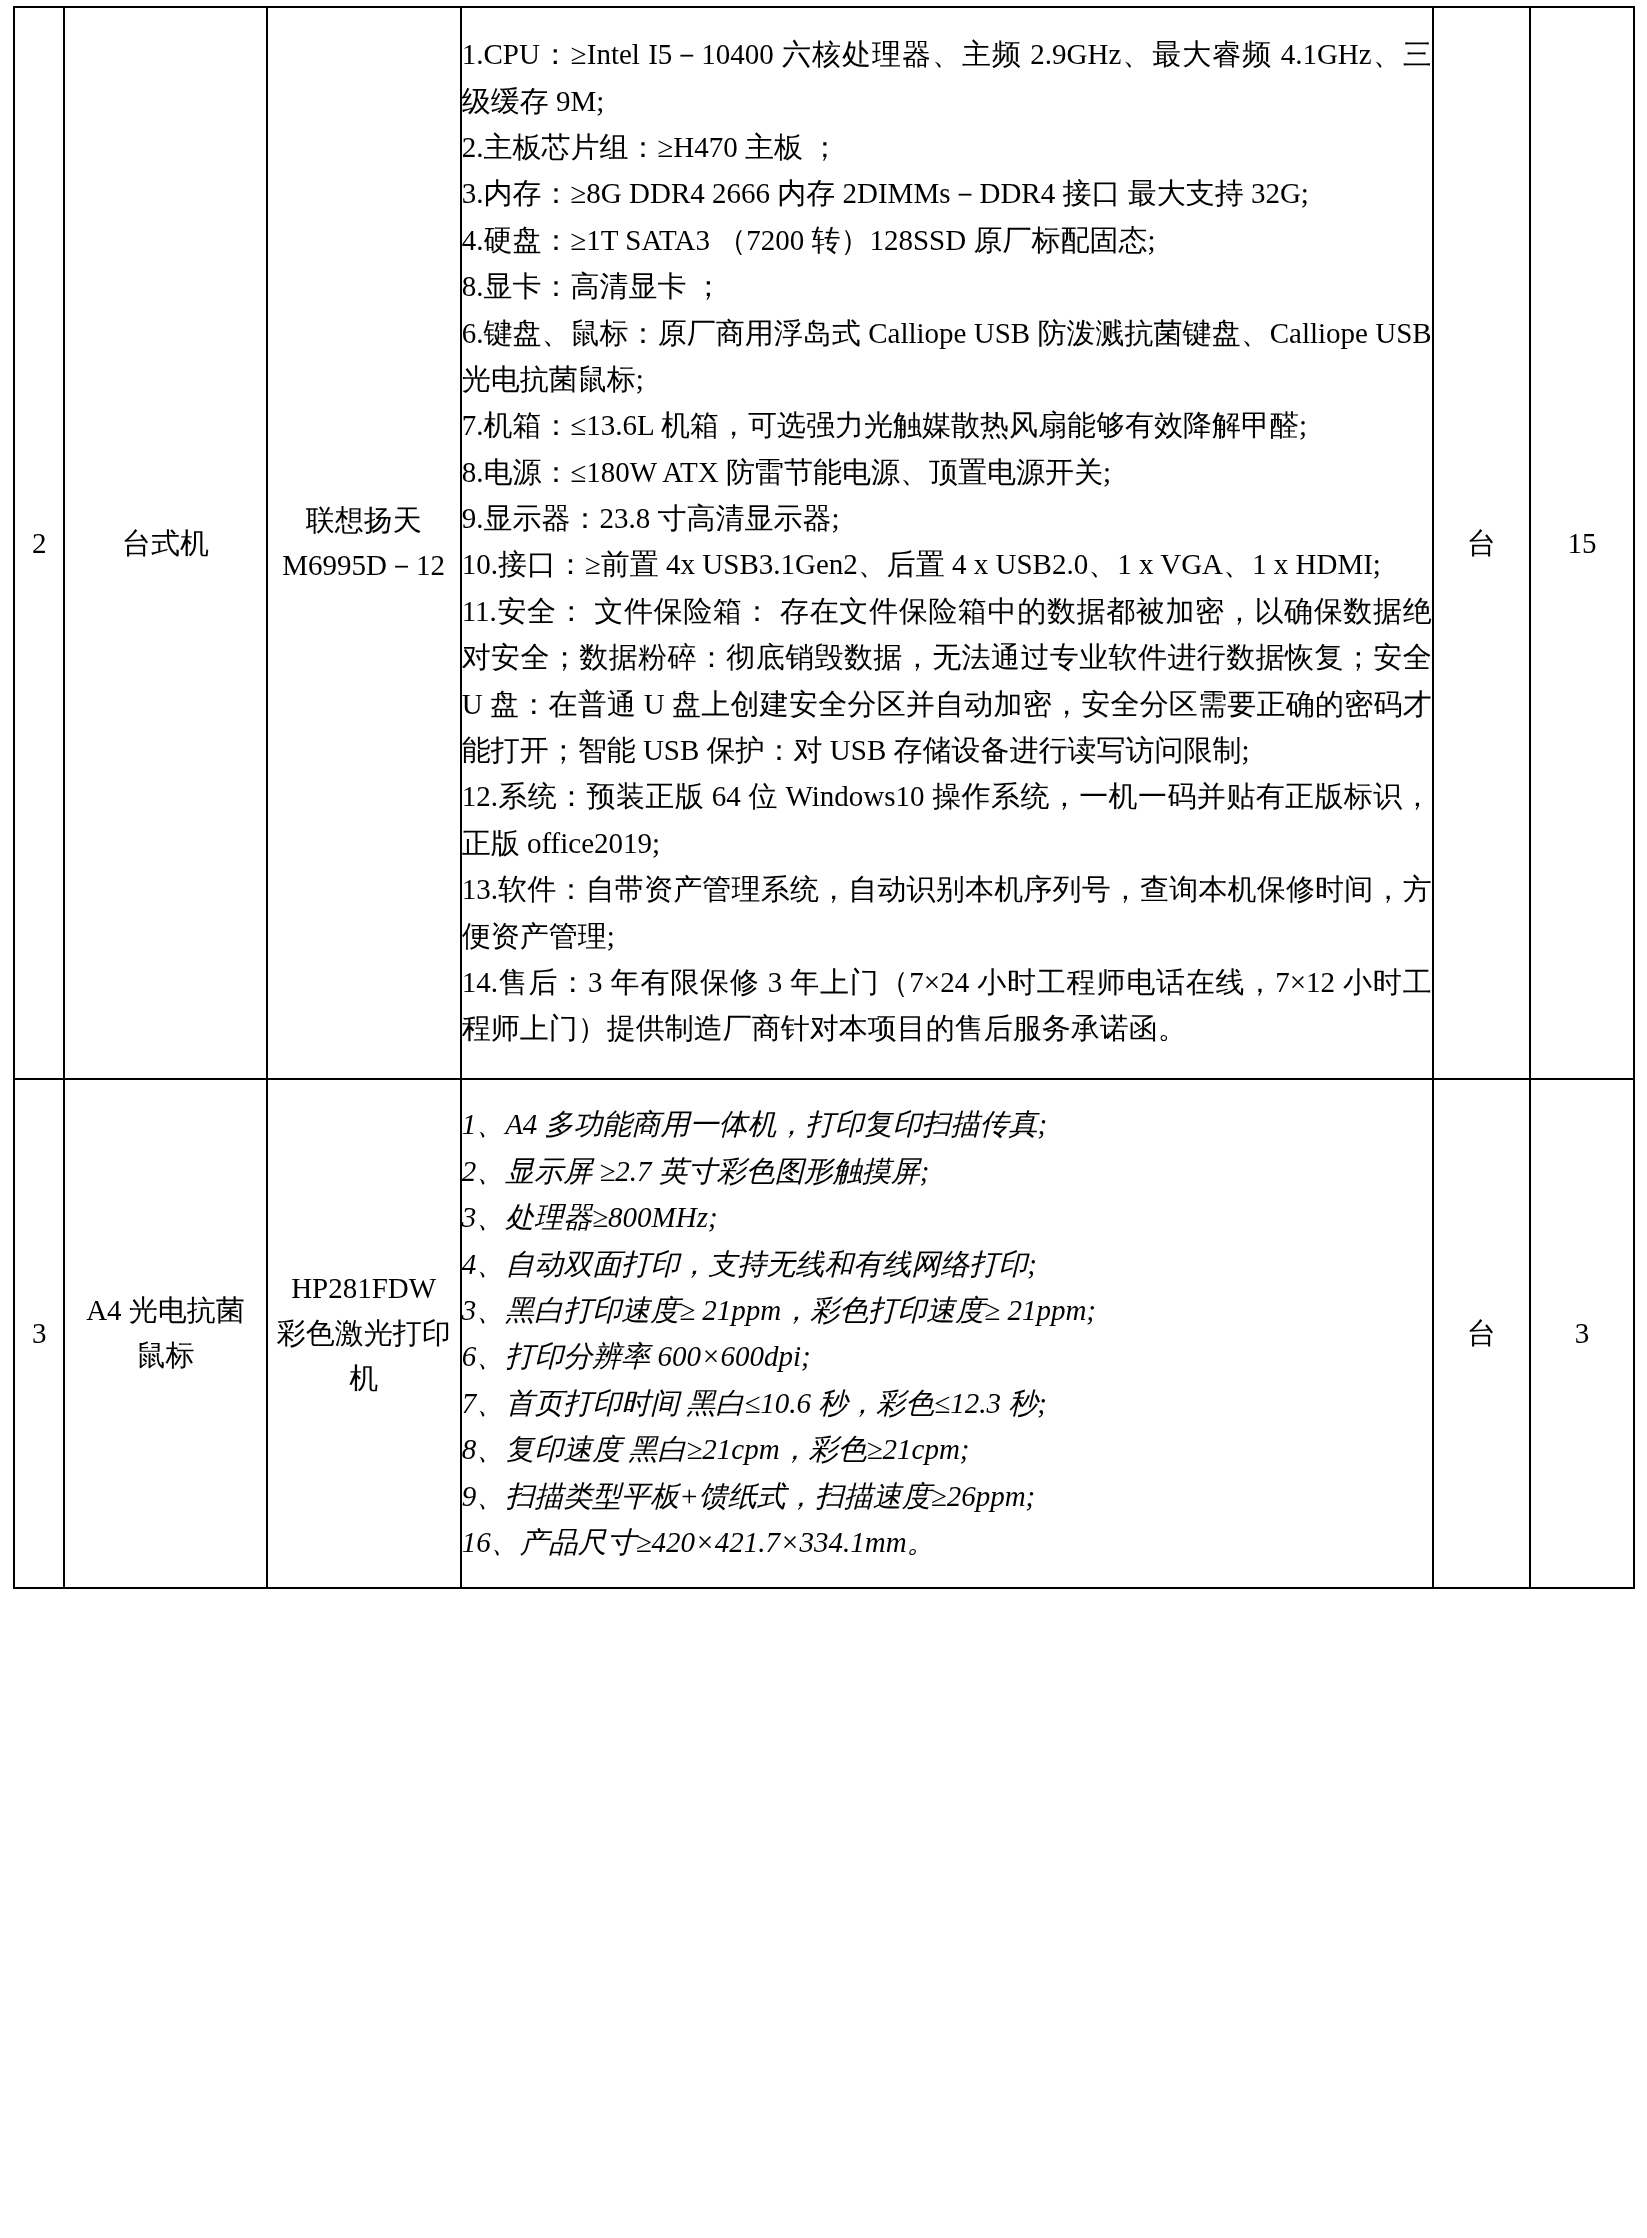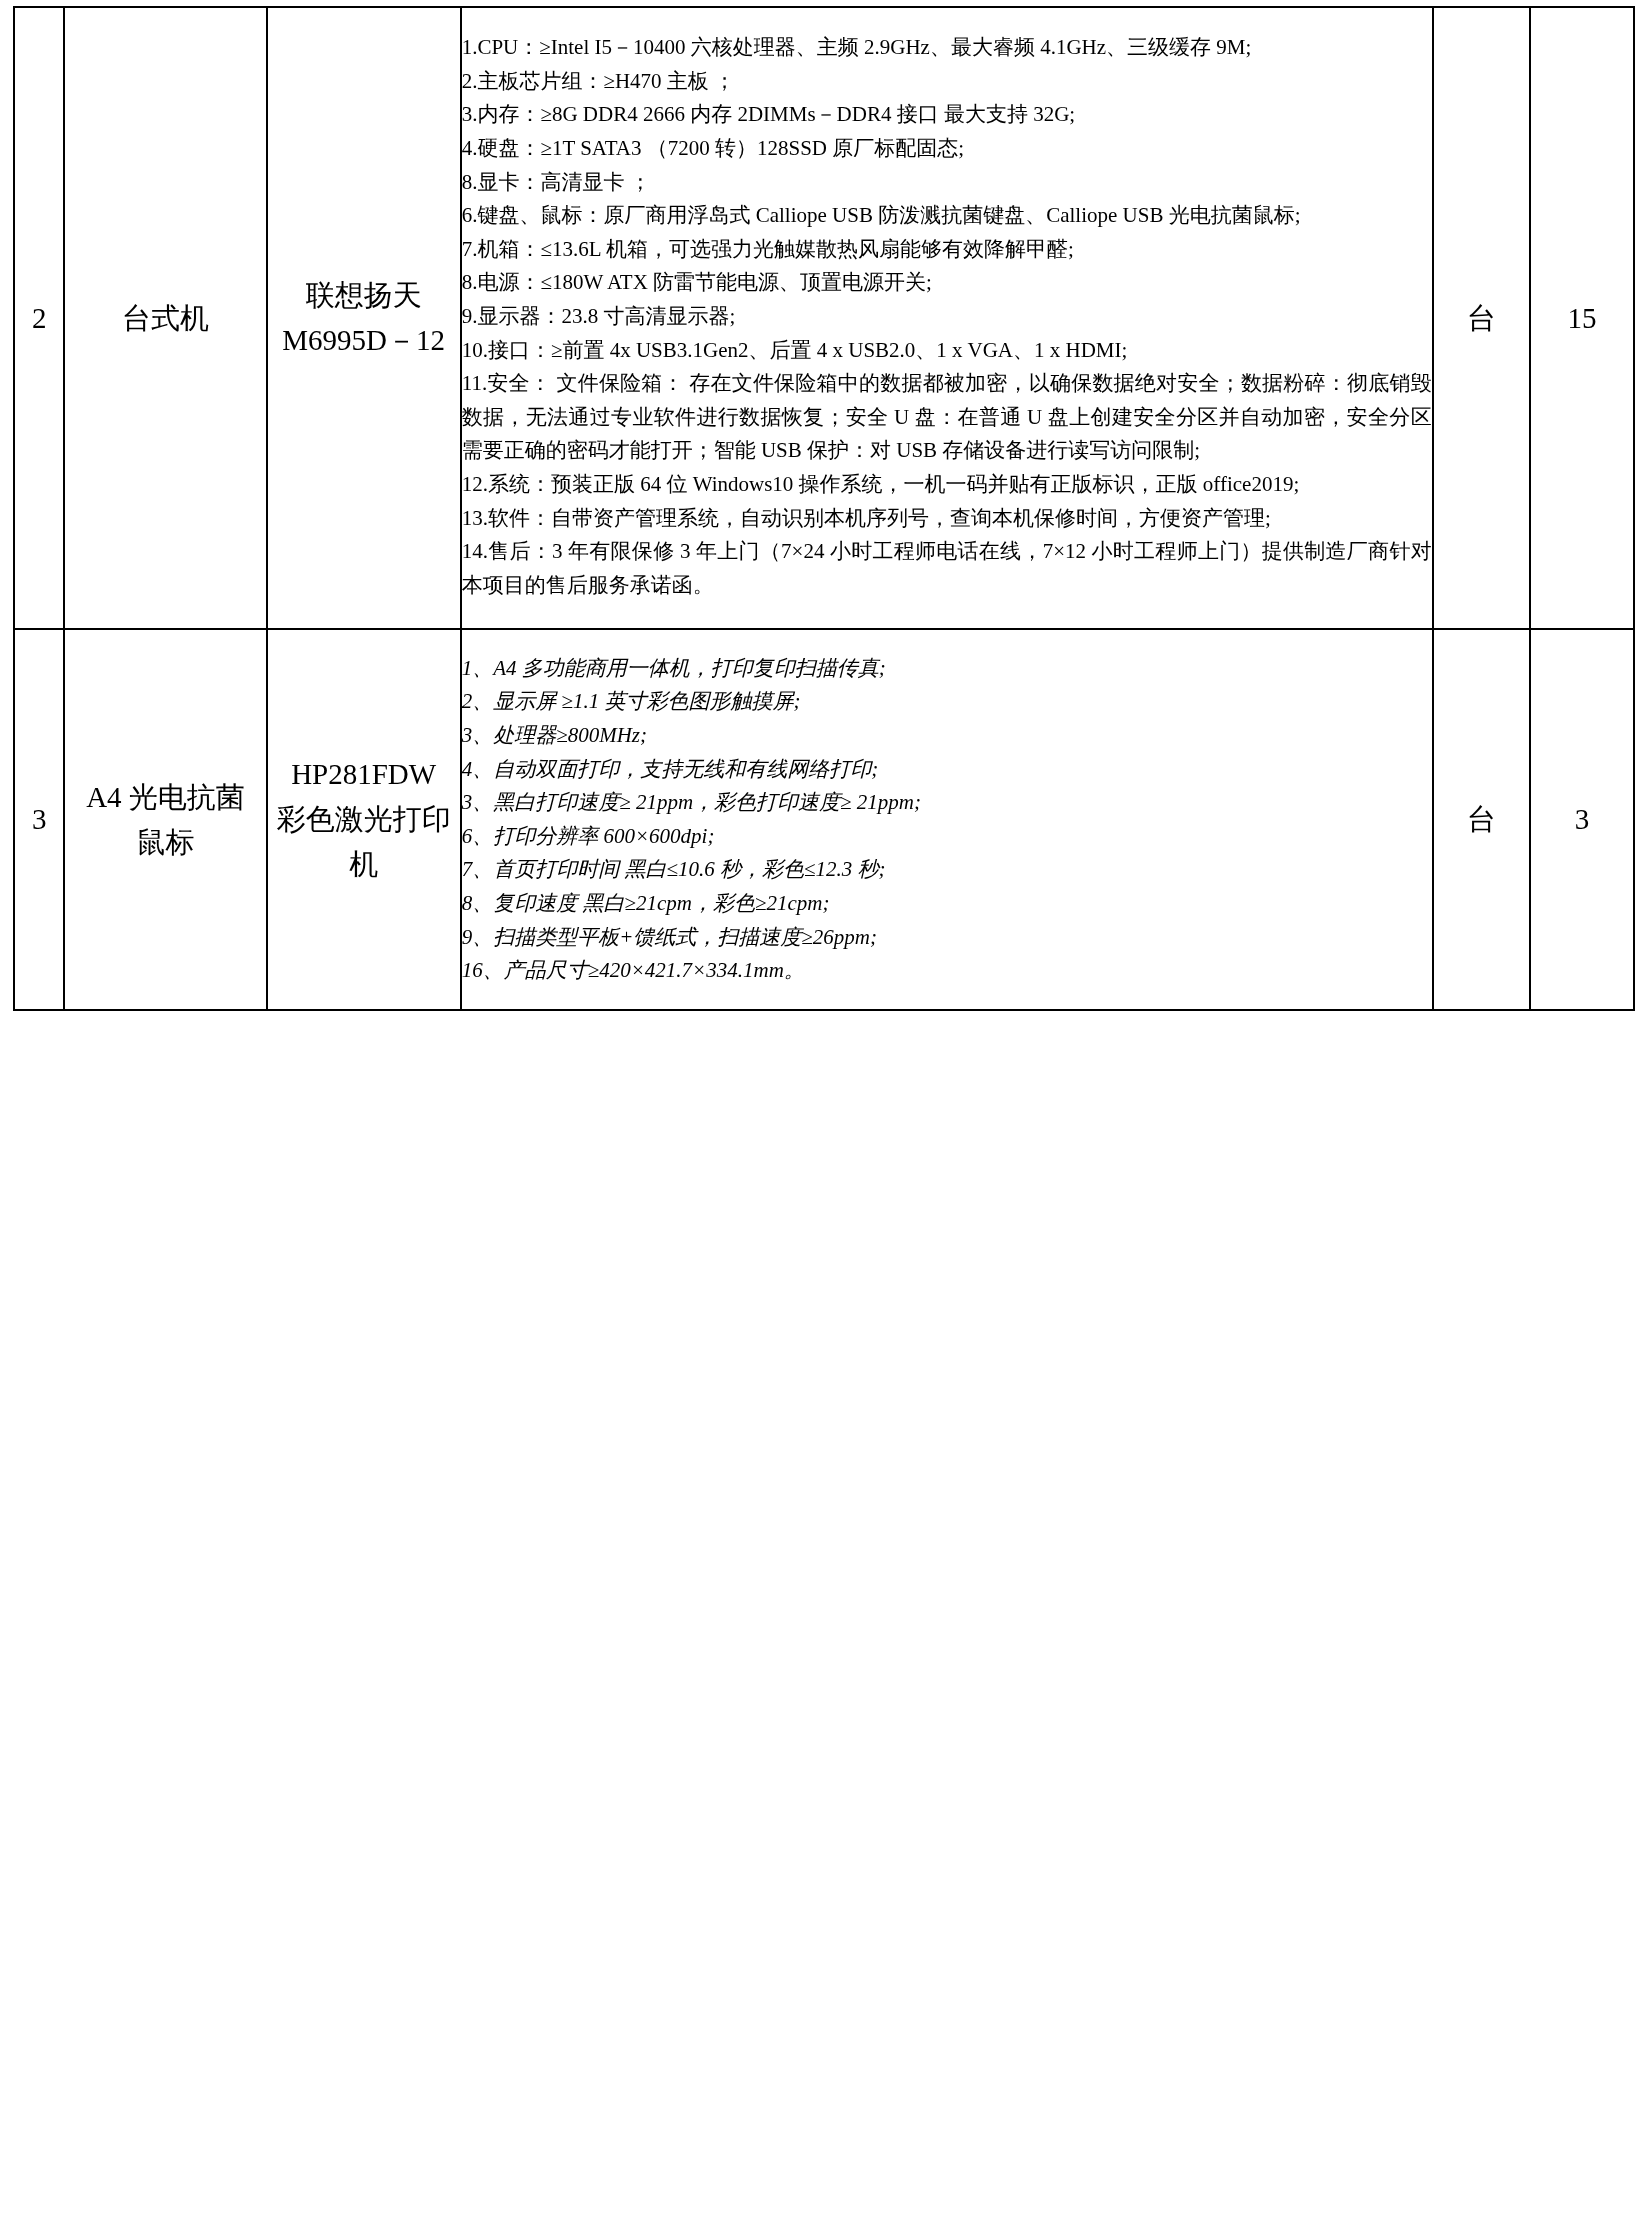--- a/index.html
+++ b/index.html
@@ -44,21 +44,21 @@
     font-size: 29px;
     line-height: 1.55;
   }
   .cell-center.name,
   .cell-center.model {
     font-size: 29px;
     padding: 4.6px 7.7px;
   }
   .spec-cell {
     text-align: left;
-    font-size: 21px;
+    font-size: 29px;
     line-height: 1.60;
     padding: 20px 28px 23px 28px;
     vertical-align: middle;
   }
   .spec-line {
     margin: 0;
     text-align: justify;
     text-justify: inter-ideograph;
     word-break: break-word;
   }
@@ -101,21 +101,21 @@
         </td>
         <td class="cell-center">台</td>
         <td class="cell-center">15</td>
       </tr>
       <tr class="row-3">
         <td class="cell-center">3</td>
         <td class="cell-center name">A4 光电抗菌鼠标</td>
         <td class="cell-center model">HP281FDW 彩色激光打印机</td>
         <td class="spec-cell">
           <p class="spec-line">1、A4 多功能商用一体机，打印复印扫描传真;</p>
-          <p class="spec-line">2、显示屏 ≥1.1 英寸彩色图形触摸屏;</p>
+          <p class="spec-line">2、显示屏 ≥2.7 英寸彩色图形触摸屏;</p>
           <p class="spec-line">3、处理器≥800MHz;</p>
           <p class="spec-line">4、自动双面打印，支持无线和有线网络打印;</p>
           <p class="spec-line">3、黑白打印速度≥ 21ppm，彩色打印速度≥ 21ppm;</p>
           <p class="spec-line">6、打印分辨率 600×600dpi;</p>
           <p class="spec-line">7、首页打印时间 黑白≤10.6 秒，彩色≤12.3 秒;</p>
           <p class="spec-line">8、复印速度 黑白≥21cpm，彩色≥21cpm;</p>
           <p class="spec-line">9、扫描类型平板+馈纸式，扫描速度≥26ppm;</p>
           <p class="spec-line">16、产品尺寸≥420×421.7×334.1mm。</p>
         </td>
         <td class="cell-center">台</td>

